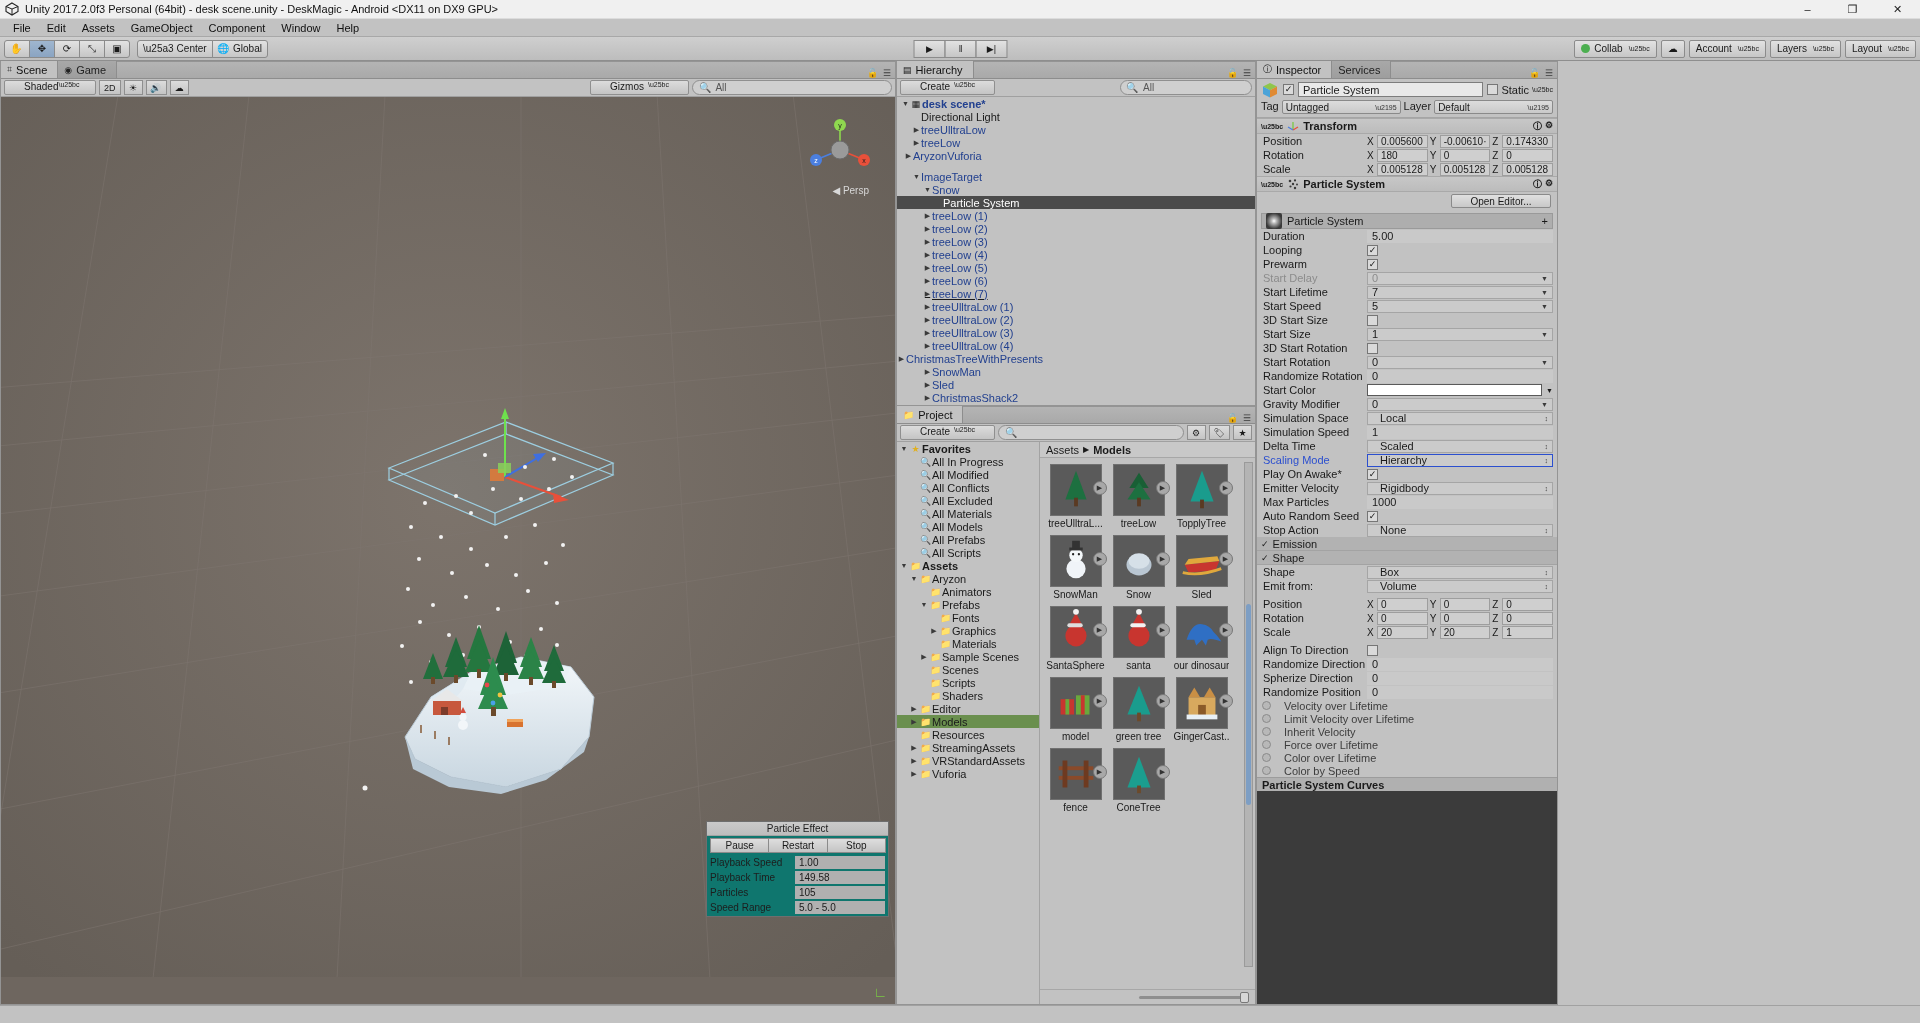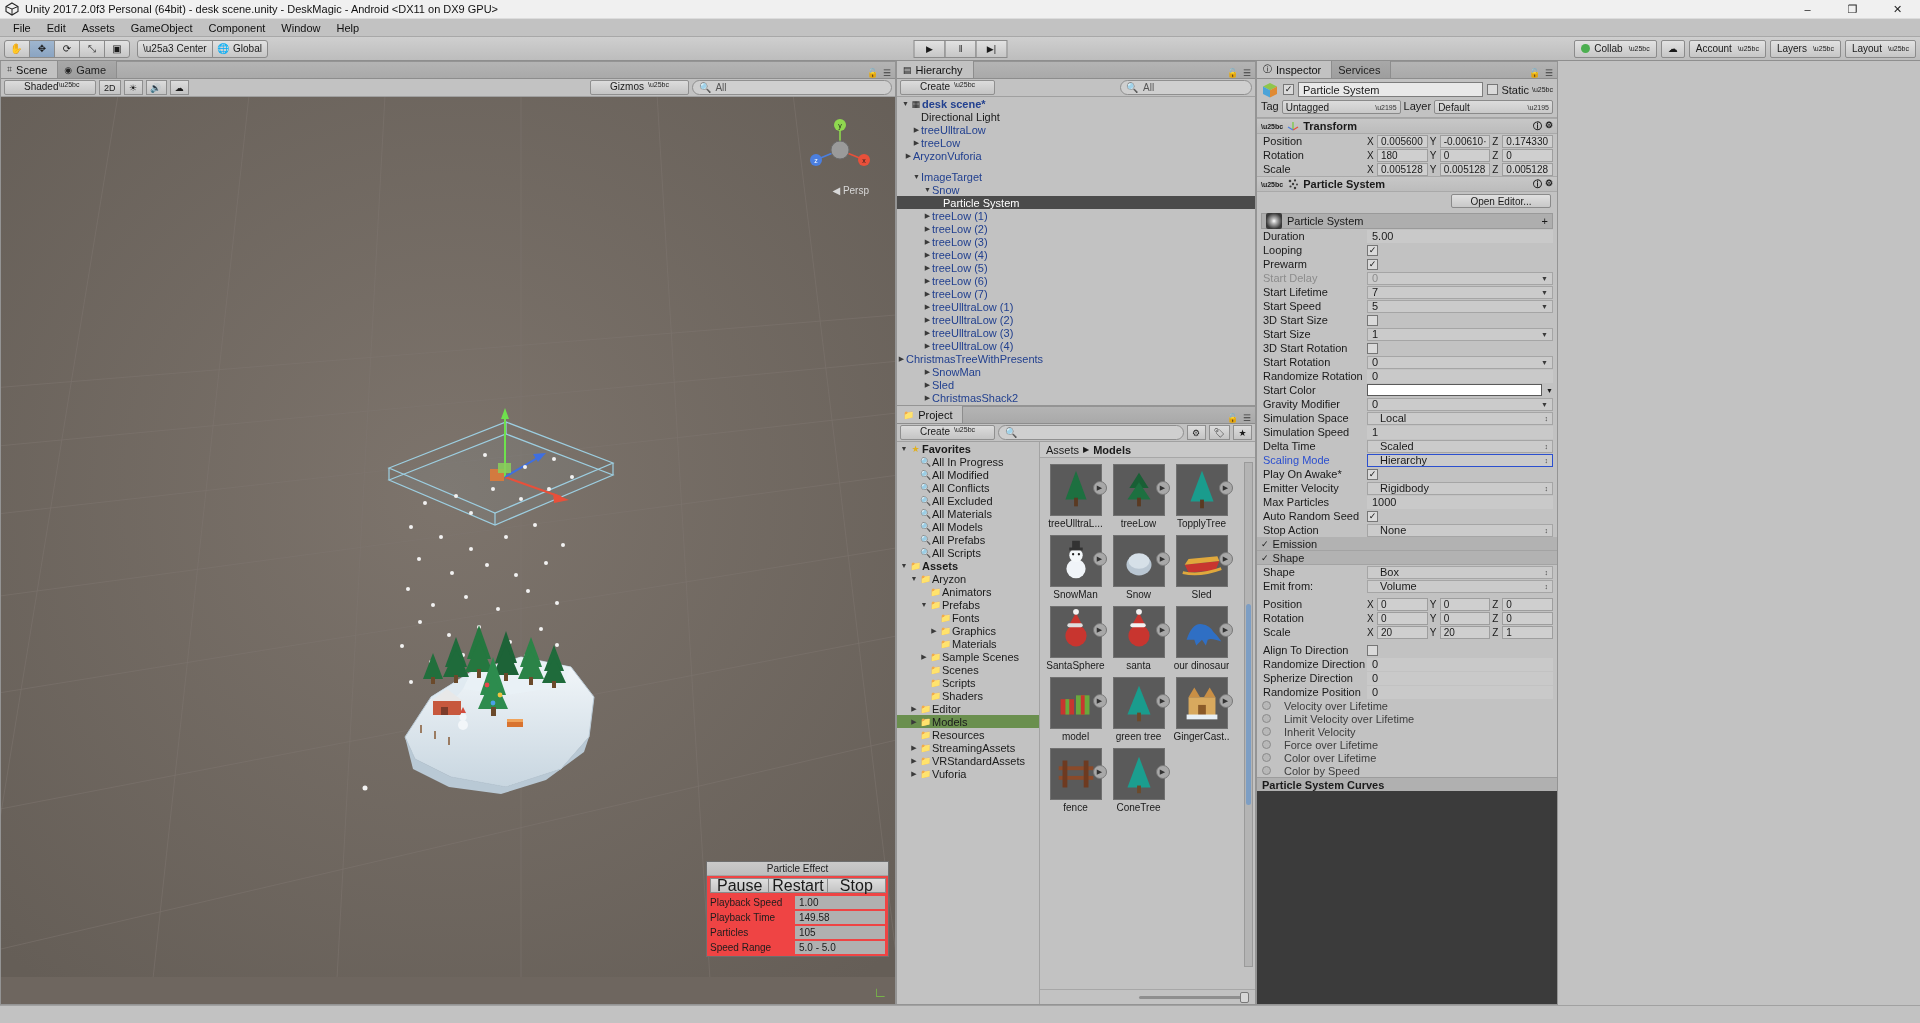--- a/index.html
+++ b/index.html
@@ -40,24 +40,24 @@
   .sb-dd{height:15px;background:linear-gradient(#dcdcdc,#c4c4c4);border:1px solid #8f8f8f;border-radius:2px;display:flex;align-items:flex-start;padding:0 19px;font-size:10px;}
   .sb-btn{height:15px;min-width:19px;padding:0 4px;background:linear-gradient(#dcdcdc,#c4c4c4);border:1px solid #8f8f8f;display:flex;align-items:center;justify-content:center;font-size:9px;}
   .search{height:15px;background:#cfcfcf;border:1px solid #8f8f8f;border-radius:8px;display:flex;align-items:center;padding:0 6px;font-size:10px;color:#555;flex:1;min-width:20px;}
   
   #scene-panel{width:896px;}
   .sceneview{flex:1;position:relative;overflow:hidden;background:#6e665f;}
   .floorgrid{position:absolute;inset:0;}
   .gizmo{position:absolute;right:20px;top:18px;width:70px;height:70px;}
   .perslabel{position:absolute;right:26px;top:88px;font-size:10px;color:#d8d8d8;}
   
-  .pfx{position:absolute;left:705px;top:764px;width:183px;height:96px;background:#ef4444;border:1px solid #6e6e6e;font-size:10px;}
+  .pfx{position:absolute;left:705px;top:724px;width:183px;height:96px;background:#0f766e;border:1px solid #6e6e6e;font-size:10px;}
   .pfx-title{height:14px;background:linear-gradient(#cacaca,#bdbdbd);display:flex;align-items:center;justify-content:center;font-size:10px;color:#1d1d1d;border-bottom:1px solid #a3a3a3;}
   .pfx-btns{display:flex;height:15px;margin:2px 3px;}
-  .pfx-btn{flex:1;background:linear-gradient(#dedede,#c4c4c4);border:1px solid #8b8b8b;display:flex;align-items:center;justify-content:center;font-size:16px;margin-right:-1px;}
+  .pfx-btn{flex:1;background:linear-gradient(#dedede,#c4c4c4);border:1px solid #8b8b8b;display:flex;align-items:center;justify-content:center;font-size:10px;margin-right:-1px;}
   .pfx-row{display:flex;height:15px;align-items:center;padding:0 3px;}
   .pfx-row .k{width:85px;font-size:10px;color:#1d1d1d;}
   .pfx-row .v{flex:1;background:#b0b0b0;height:13px;display:flex;align-items:center;padding-left:4px;font-size:10px;}
   .scn-bottomaxis{position:absolute;right:8px;bottom:4px;color:#7ac943;font-size:14px;font-weight:bold;}
   
   #hierarchy-panel{width:360px;}
   .hlist{flex:1;overflow:hidden;background:#c2c2c2;font-size:11px;}
   .hrow{height:13px;display:flex;align-items:center;white-space:nowrap;}
   .hrow.sel{background:#4b4b4b;color:#fff;}
   .hrow .tri{width:9px;font-size:7px;color:#3a3a3a;text-align:center;flex:none;}
@@ -515,21 +515,21 @@
             <span class="hlbl">treeLow (4)</span>
           </div>
           <div class="hrow" style="padding-left: 26px;">
             <span class="tri">▶</span>
             <span class="hlbl">treeLow (5)</span>
           </div>
           <div class="hrow" style="padding-left: 26px;">
             <span class="tri">▶</span>
             <span class="hlbl">treeLow (6)</span>
           </div>
-          <div class="hrow" style="padding-left: 26px;">
+          <div class="hrow" style="padding-left: 26px; text-decoration: underline;">
             <span class="tri">▶</span>
             <span class="hlbl">treeLow (7)</span>
           </div>
           <div class="hrow" style="padding-left: 26px;">
             <span class="tri">▶</span>
             <span class="hlbl">treeUlltraLow (1)</span>
           </div>
           <div class="hrow" style="padding-left: 26px;">
             <span class="tri">▶</span>
             <span class="hlbl">treeUlltraLow (2)</span>

